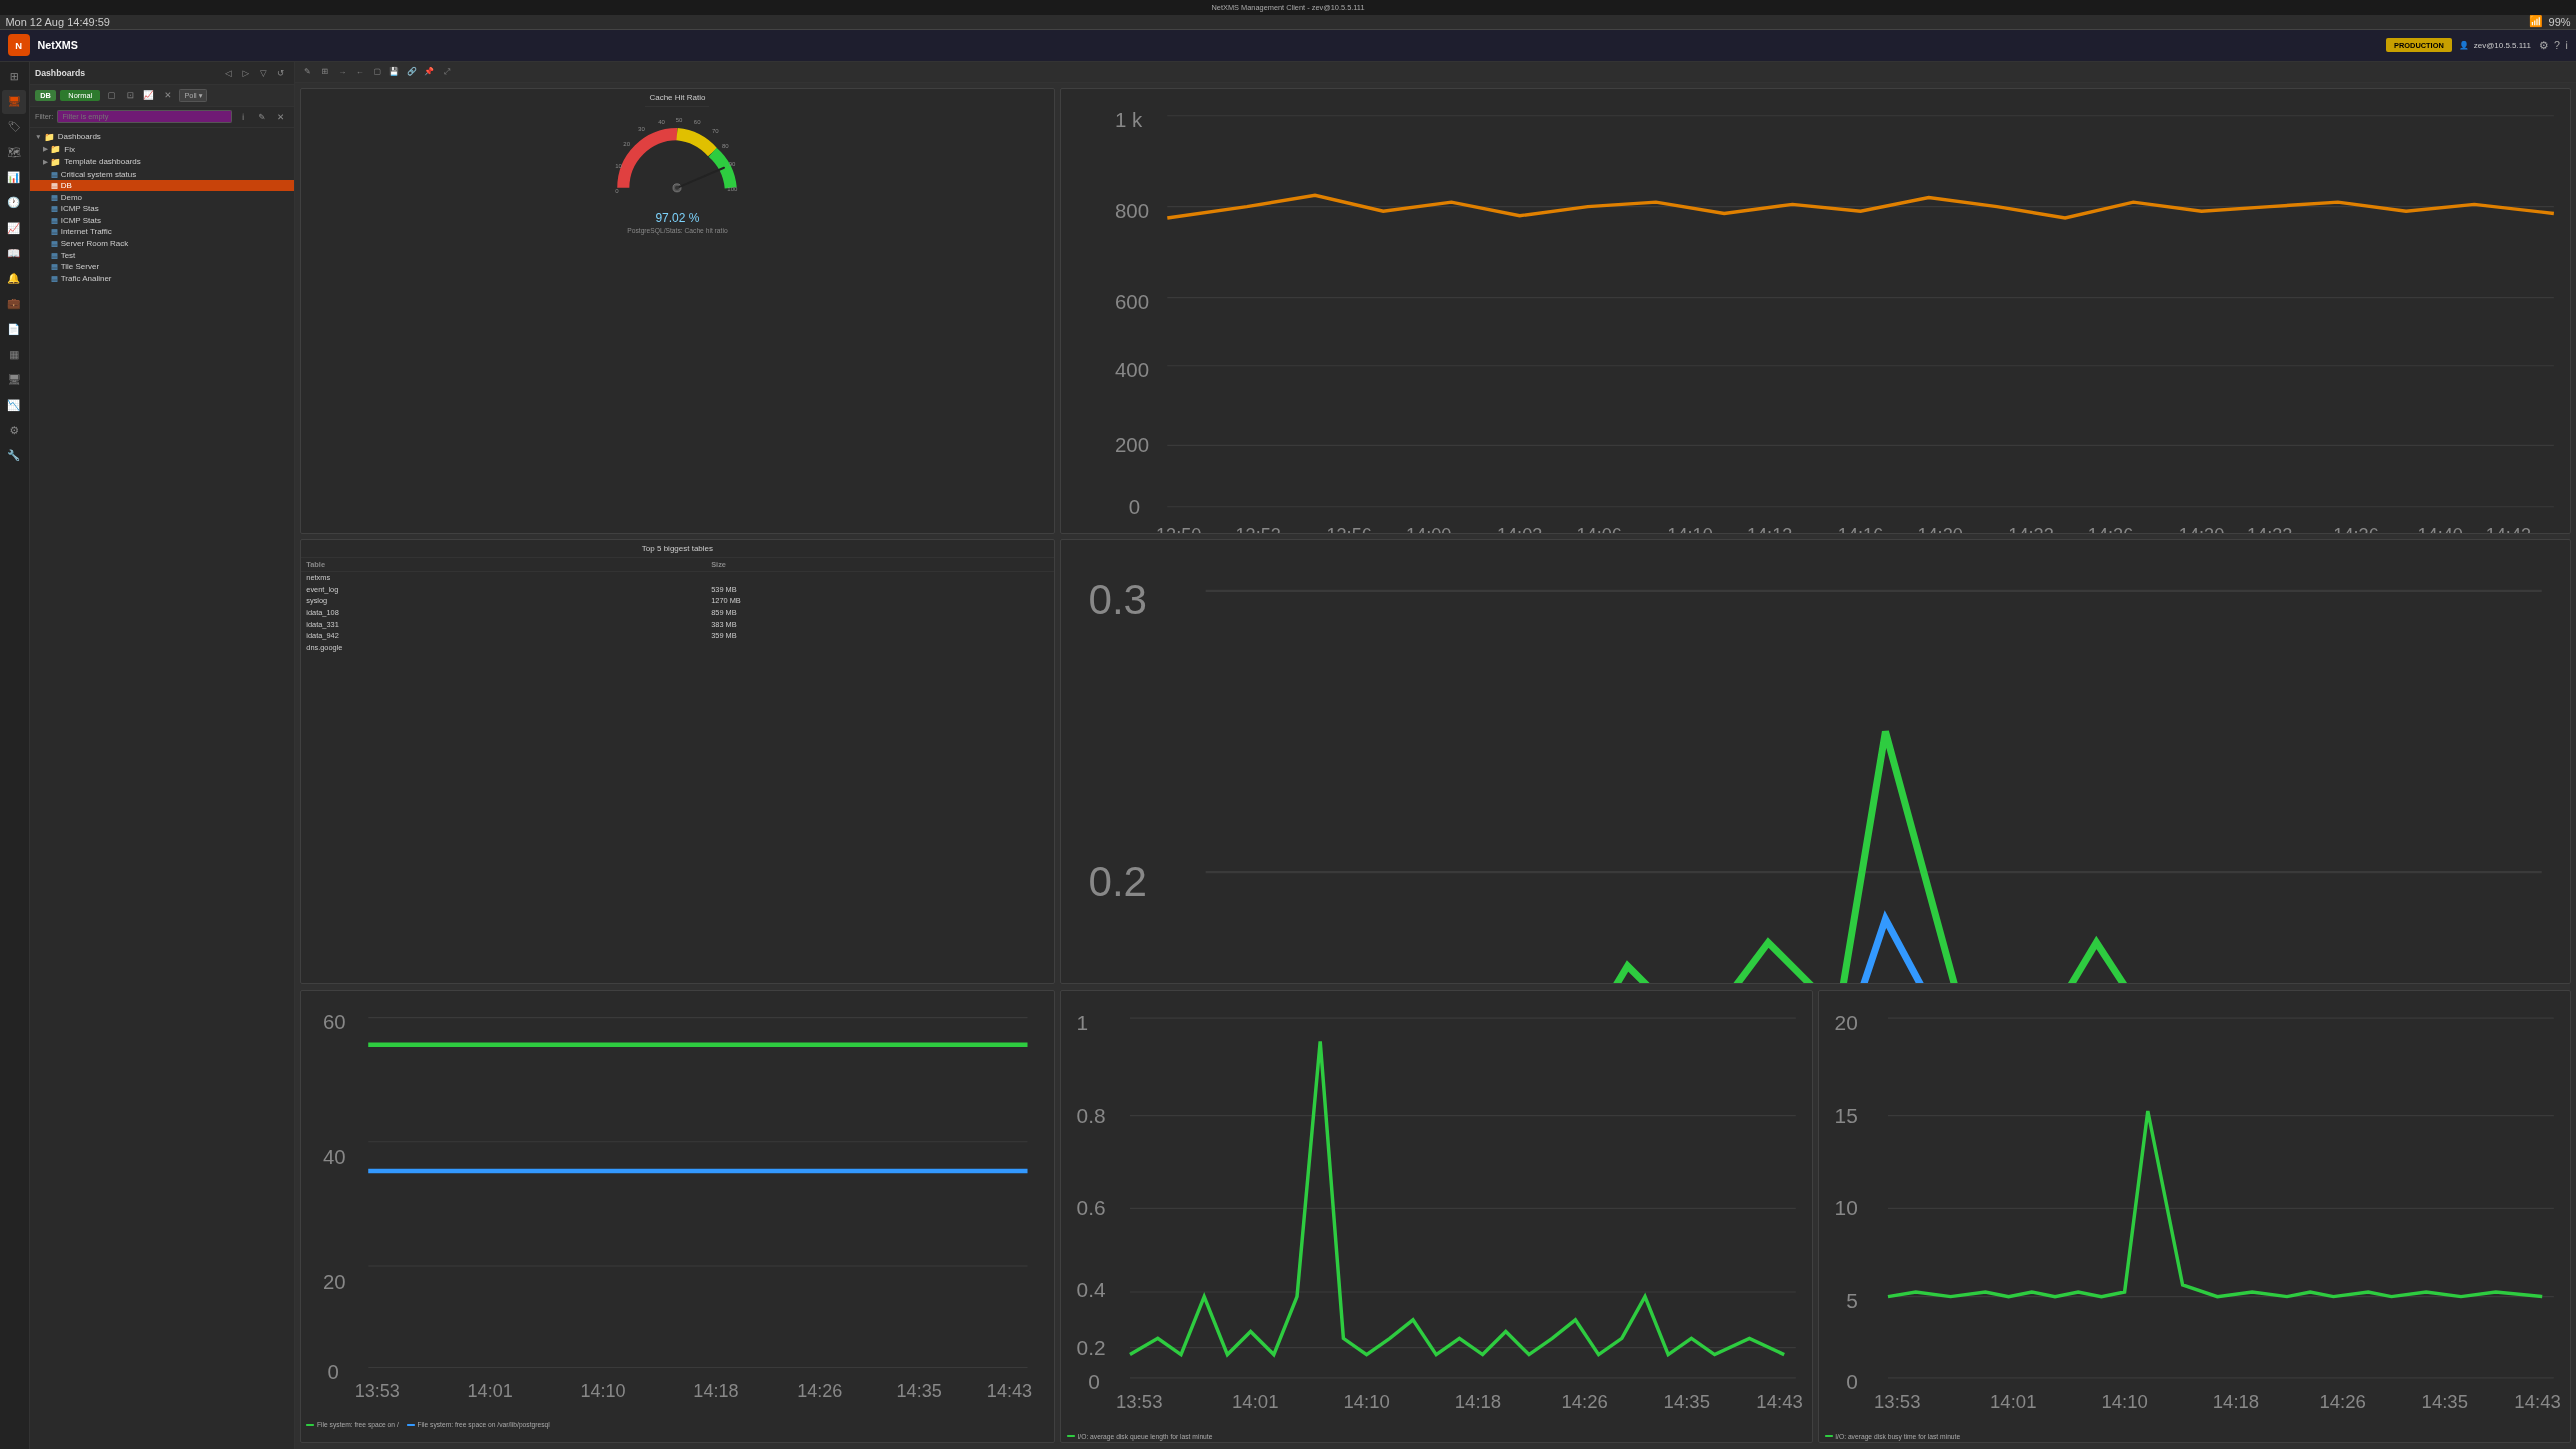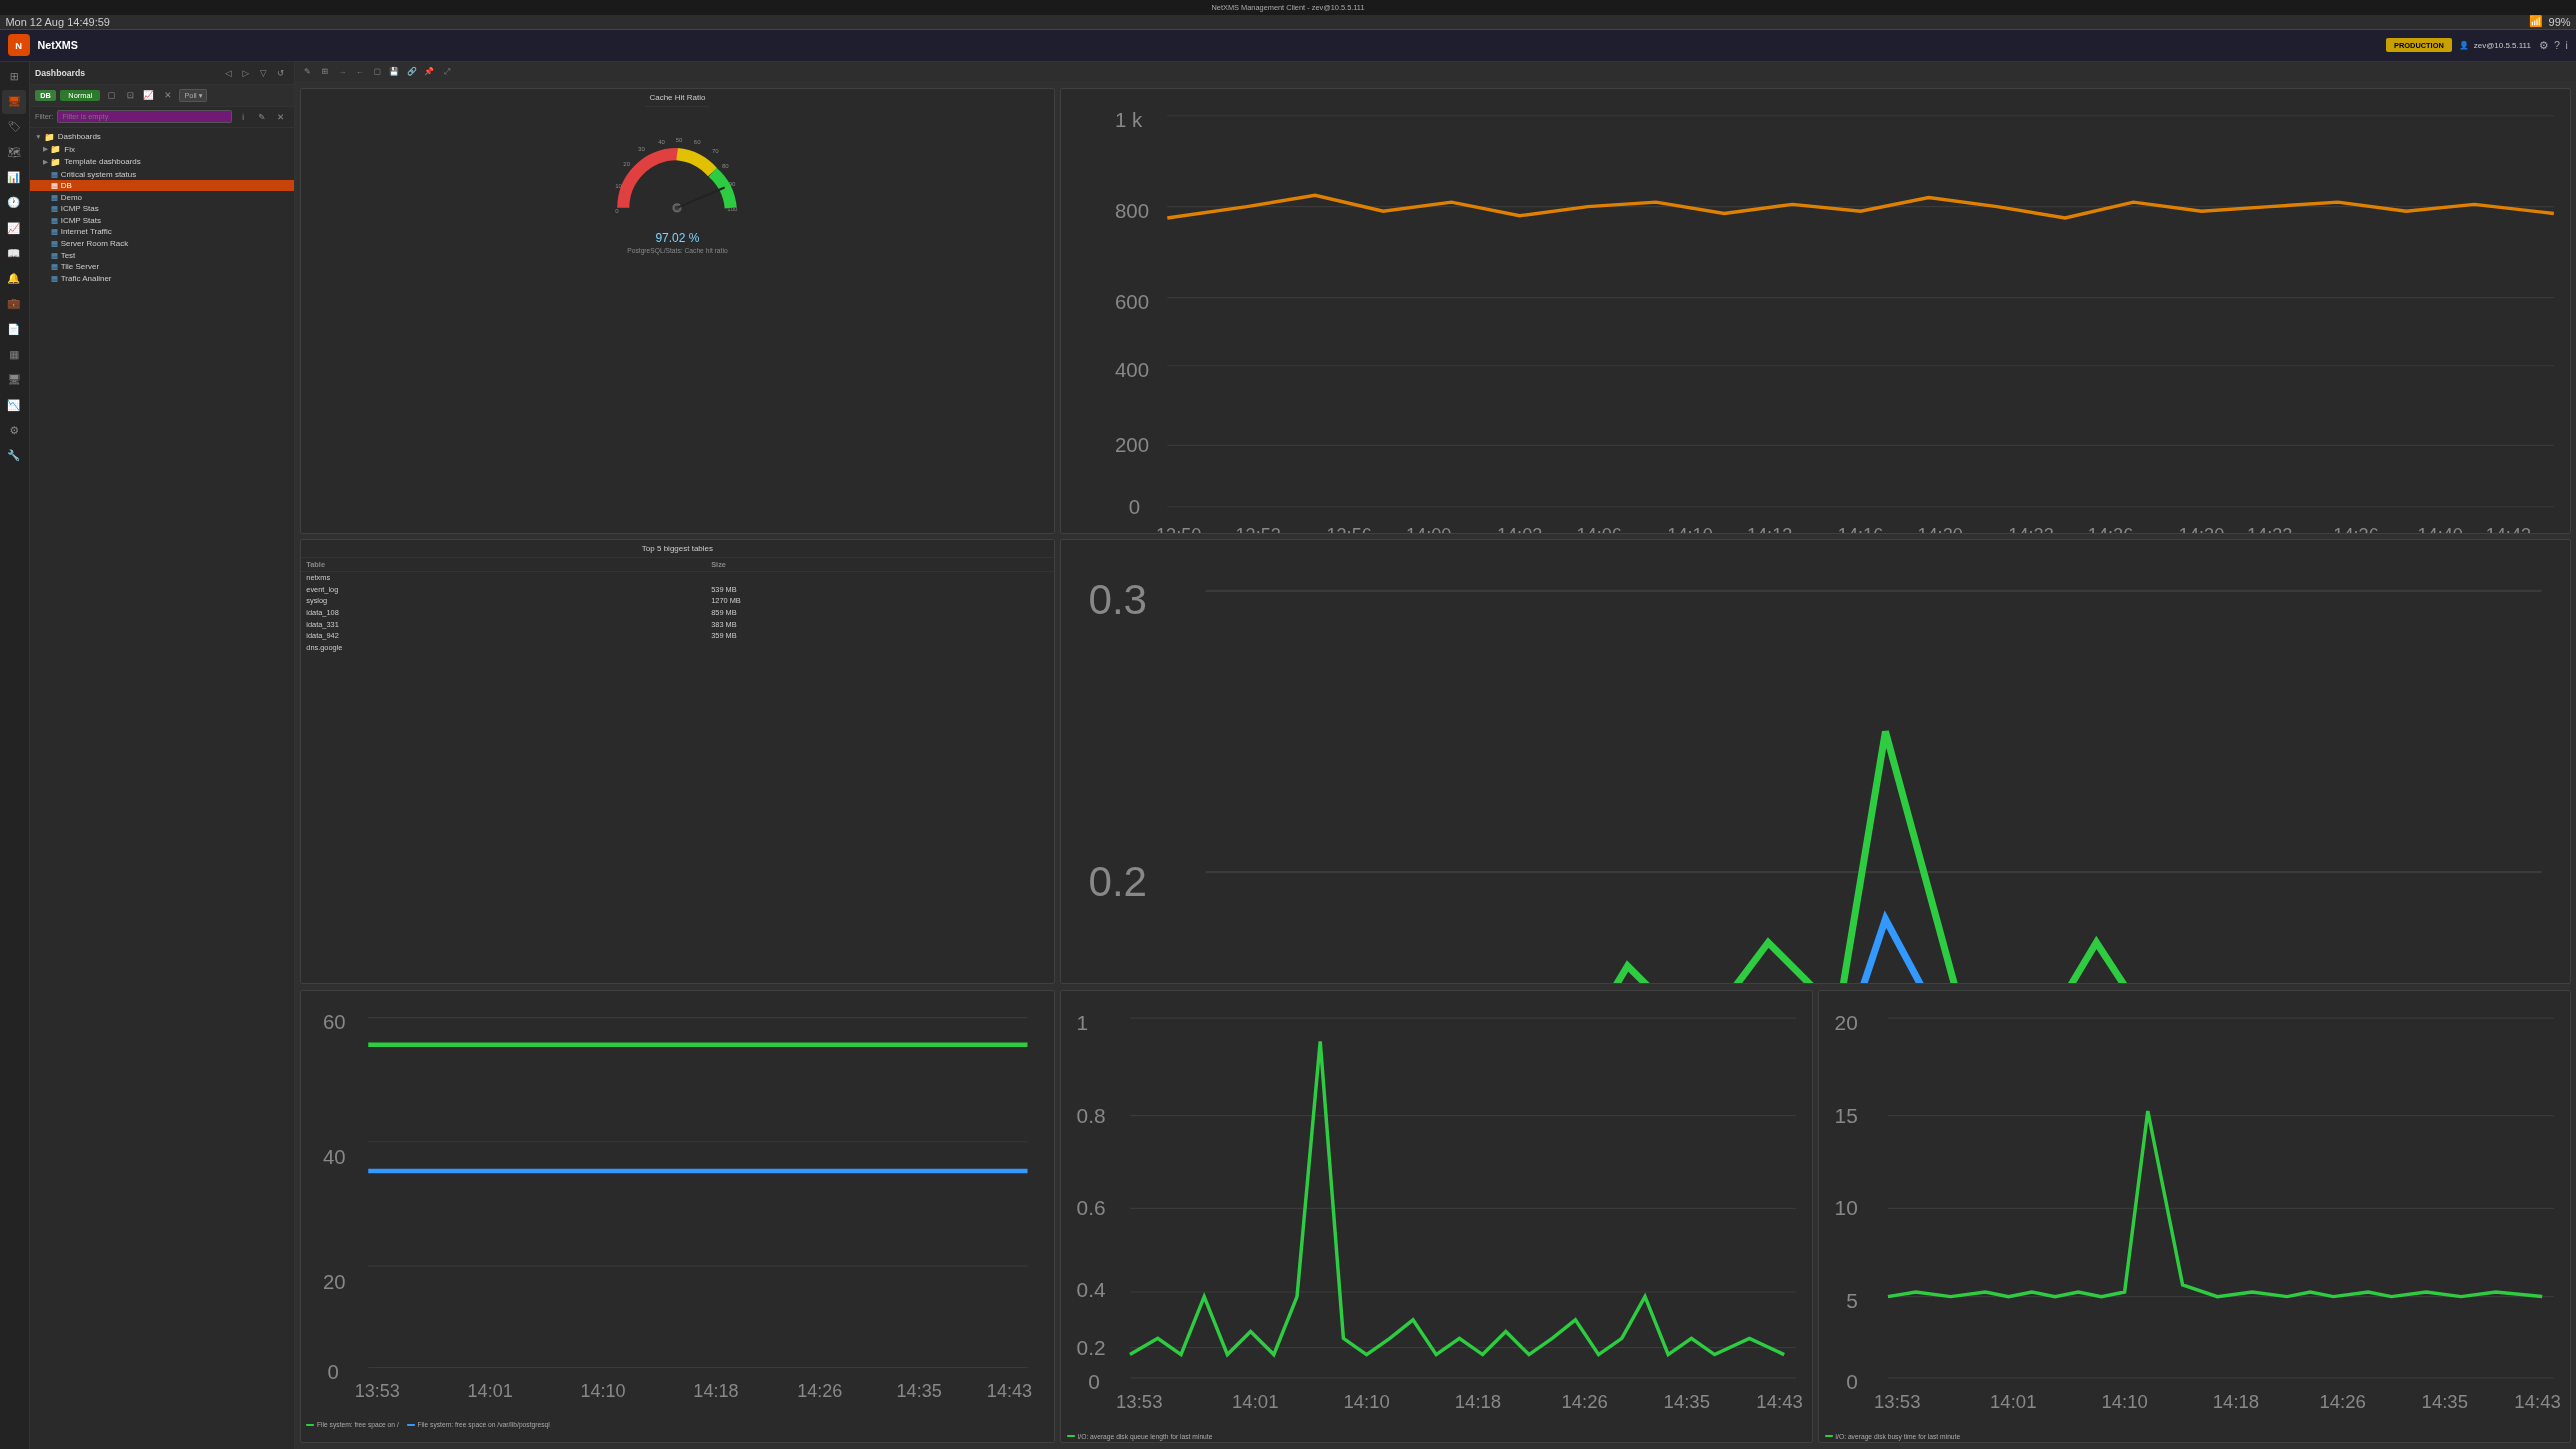--- a/index.html
+++ b/index.html
@@ -59,21 +59,21 @@
     .tree-dash { color: #5a9fd4; font-size: 7.4px; }
 
     
     #content { flex: 1; background: #303030; display: flex; flex-direction: column; overflow: hidden; }
     #content-tabs { background: #2a2a2a; padding: 2.7px 5.4px 0; border-bottom: 1.3px solid #3a3a3a; display: flex; align-items: flex-end; gap: 1.3px; }
     .content-tab { padding: 2.7px 8px; font-size: 8px; color: #aaa; cursor: pointer; border-radius: 2px 2px 0 0; background: #333; border: 0.7px solid #444; border-bottom: none; }
     .content-tab.active { background: #3c3c3c; color: #fff; border-color: #555; }
     #content-body { flex: 1; overflow: auto; padding: 5.4px; display: grid; grid-template-columns: 1fr 2fr; grid-template-rows: auto auto auto; gap: 5.4px; }
 
     
-    .chart-panel { background: #2a2a2a; border: 0.7px solid #404040; border-radius: 2px; overflow: hidden; gap: 20px; }
+    .chart-panel { background: #2a2a2a; border: 0.7px solid #404040; border-radius: 2px; overflow: hidden; }
     .chart-title { text-align: center; font-size: 8px; color: #ccc; padding: 4px; border-bottom: 0.7px solid #333; }
 
     
     #gauge-container { display: flex; flex-direction: column; align-items: center; padding: 6.7px; }
     #gauge-value { color: #2ecc40; font-size: 13.4px; font-weight: bold; text-align: center; margin-top: 2.7px; }
     #gauge-label { color: #888; font-size: 6.7px; text-align: center; }
     #gauge-svg { width: 148px; height: 94px; }
 
     
     .table-panel { background: #2a2a2a; border: 0.7px solid #404040; border-radius: 2px; overflow: hidden; }

